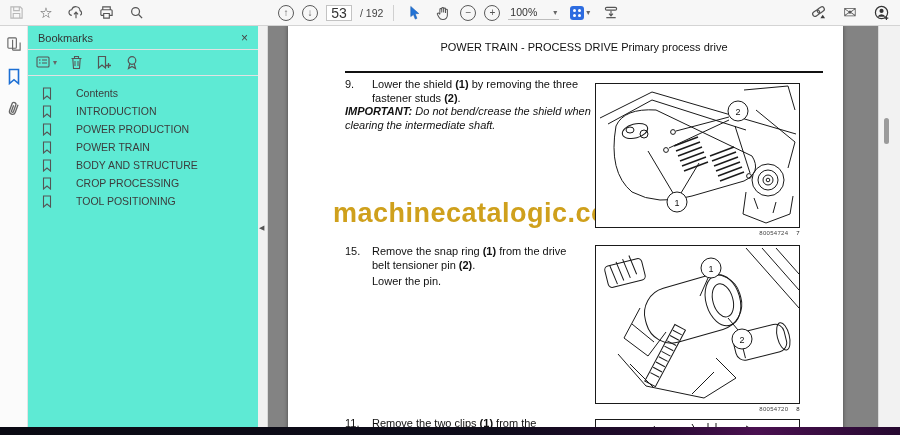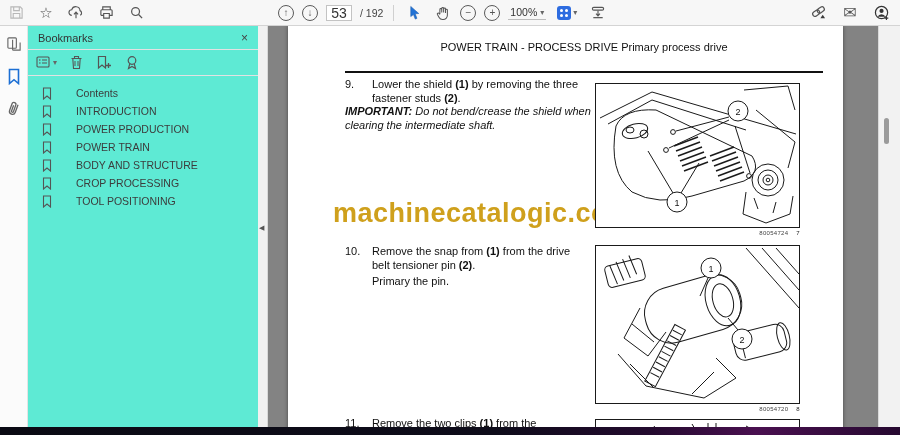--- a/index.html
+++ b/index.html
@@ -15,21 +15,21 @@
   .tb-center { left:278px; gap:8px; }
   .tb-right { right:8px; gap:12px; }
   .tbtn { display:flex; align-items:center; justify-content:center; width:20px; height:20px; cursor:pointer; }
   .glyph { font-size:14px; color:#555; line-height:1; }
   .circle-btn { width:16px; height:16px; border:1.2px solid #5a5a5a; border-radius:50%;
     display:flex; align-items:center; justify-content:center; font-size:10px; color:#555; cursor:pointer; }
   .page-input { width:26px; height:16px; border:1px solid #c3c3c3; background:#fff;
     font-size:14px; text-align:center; color:#333; font-family:"Liberation Sans",sans-serif; }
   .page-total { font-size:10.5px; color:#444; }
   .vdiv { width:1px; height:16px; background:#d0d0d0; margin:0 2px; }
-  .zoom-box { display:flex; align-items:center; gap:3px; border-bottom:1px solid #bdbdbd;
+  .zoom-box { display:flex; align-items:center; gap:16px; border-bottom:1px solid #bdbdbd;
     padding:1px 2px; cursor:pointer; }
   .zoom-text { font-size:10.5px; color:#333; }
   .caret { font-size:8px; color:#666; }
   .fit-icon { width:14px; height:14px; background:#2d6ce0; border-radius:3px; position:relative; }
   .fit-icon i { position:absolute; width:3px; height:3px; background:#fff; border-radius:50%; }
   .fit-icon i:nth-child(1){ left:3px; top:3px; } .fit-icon i:nth-child(2){ right:3px; top:3px; }
   .fit-icon i:nth-child(3){ left:3px; bottom:3px; } .fit-icon i:nth-child(4){ right:3px; bottom:3px; }
 
   
   .main { position:absolute; top:26px; left:0; right:0; bottom:0; }
@@ -311,24 +311,24 @@
           <span class="txt"><span>Lower the shield </span><span class="b">(1)</span><span> by removing the three fastener studs </span><span class="b">(2)</span><span>.</span></span>
         </div>
 
         <div class="important" style="top:79px">
           <span class="lbl">IMPORTANT:</span><span> Do not bend/crease the shield when clearing the intermediate shaft.</span>
         </div>
 
         <div class="watermark" style="color: rgb(207, 160, 28);">machinecatalogic.com</div>
 
         <div class="step" style="top:219px">
-          <span class="num">10.</span>
-          <span class="txt"><span>Remove the snap from </span><span class="b">(1)</span><span> from the drive belt tensioner pin </span><span class="b">(2)</span><span>.</span></span>
-        </div>
-        <div class="substep" style="top:249px">Primary the pin.</div>
+          <span class="num">15.</span>
+          <span class="txt"><span>Remove the snap ring </span><span class="b">(1)</span><span> from the drive belt tensioner pin </span><span class="b">(2)</span><span>.</span></span>
+        </div>
+        <div class="substep" style="top:249px">Lower the pin.</div>
 
         <div class="step" style="top:391px">
           <span class="num">11.</span>
           <span class="txt"><span>Remove the two clips </span><span class="b">(1)</span><span> from the intermediate shaft</span></span>
         </div>
 
         <div class="fig" style="top:57px; height:145px">
           <svg width="203" height="143" viewBox="0 0 203 143">
             <g fill="none" stroke="#1a1a1a" stroke-width="1">
               <path d="M4 34 L56 8 L200 50"></path>

